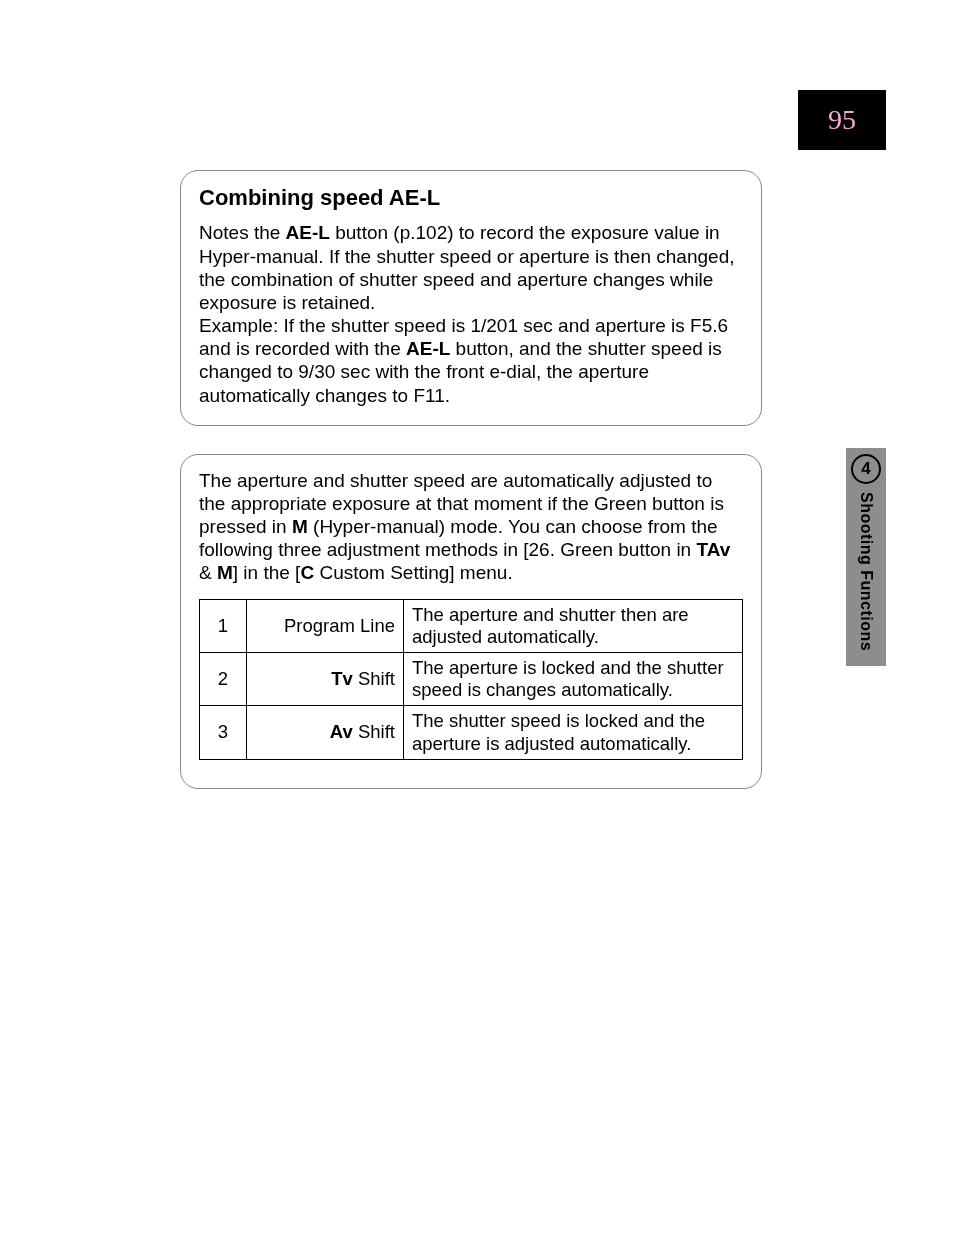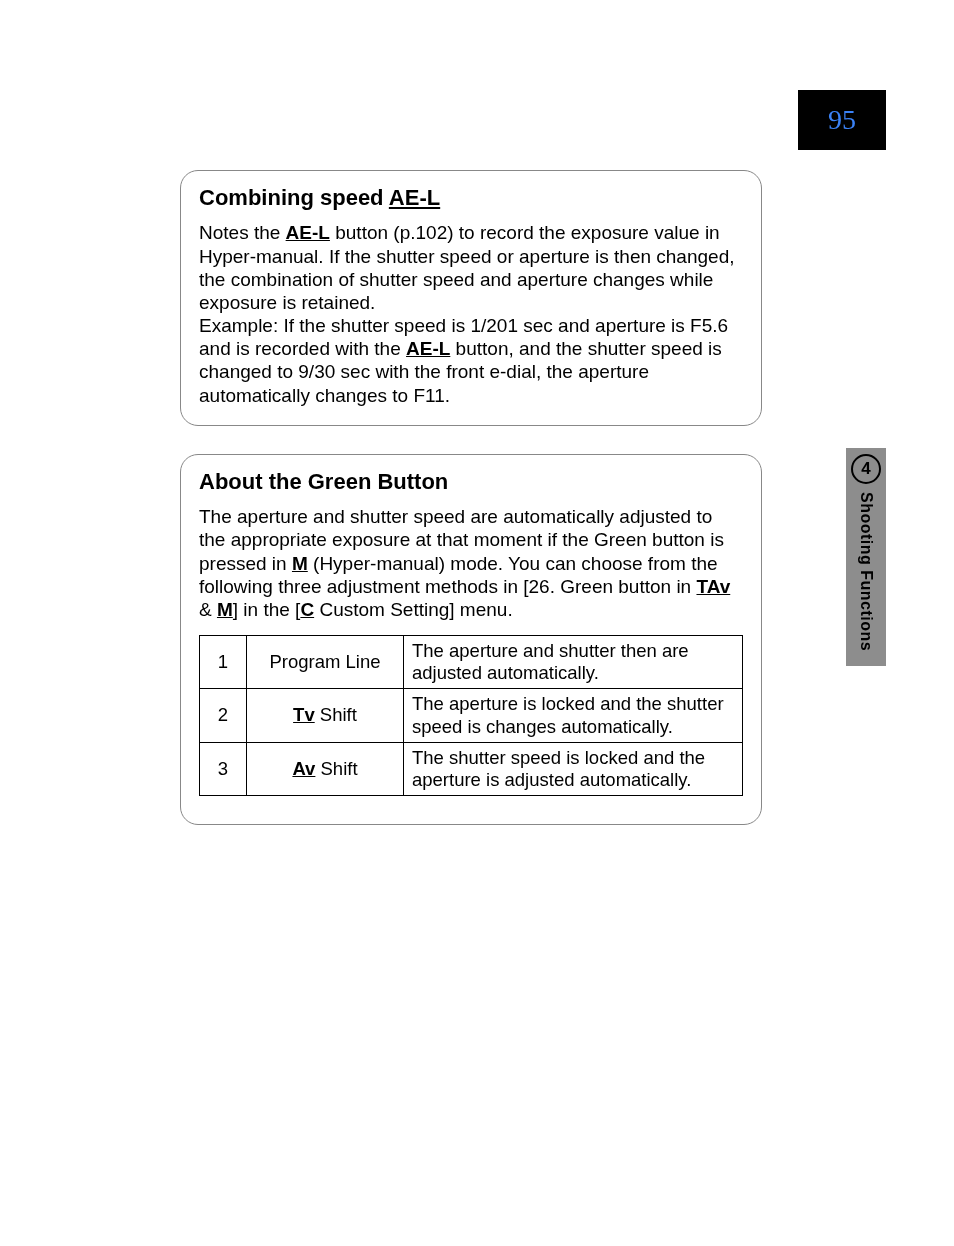--- a/index.html
+++ b/index.html
@@ -14,21 +14,21 @@
     line-height: 1.2;
     position: relative;
   }
   .page-number-block {
     position: absolute;
     top: 90px;
     right: 68px;
     width: 88px;
     height: 60px;
     background: #000;
-    color: #3b82f6;
+    color: #f9a8d4;
     font-size: 28px;
     font-family: "Times New Roman", Times, serif;
     display: flex;
     align-items: center;
     justify-content: center;
   }
   .side-tab {
     position: absolute;
     top: 448px;
     right: 68px;
@@ -76,40 +76,40 @@
   }
   .info-box h3 {
     margin: 0 0 10px 0;
     font-size: 22px;
     font-weight: bold;
   }
   .info-box .body {
     font-size: 19px;
     line-height: 1.22;
   }
-  .b { font-weight: bold; text-decoration: underline; }
+  .b { font-weight: bold; }
   .c-font { font-family: "Arial Black", Arial, sans-serif; font-weight: 900; }
   table.adj {
     border-collapse: collapse;
     width: 100%;
     margin: 14px 0 10px 0;
     font-size: 18.5px;
   }
   table.adj td {
     border: 1px solid #000;
     padding: 4px 8px;
     vertical-align: middle;
   }
   table.adj td.num {
     width: 30px;
     text-align: center;
   }
   table.adj td.name {
     width: 140px;
-    text-align: center;
+    text-align: right;
   }
   .pointer-icon {
     display: inline-block;
     font-size: 17px;
     margin-right: 2px;
   }
 </style>
 </head>
 <body>
 
@@ -127,21 +127,20 @@
       <span>Combining speed </span><span class="b">AE-L</span>
     </h3>
     <div class="body">
       <span>Notes the </span><span class="b">AE-L</span><span> button (p.102) to record the exposure value in Hyper-manual. If the shutter speed or aperture is then changed, the combination of shutter speed and aperture changes while exposure is retained.</span>
       <br>
       <span>Example: If the shutter speed is 1/201 sec and aperture is F5.6 and is recorded with the </span><span class="b">AE-L</span><span> button, and the shutter speed is changed to 9/30 sec with the front e-dial, the aperture automatically changes to F11.</span>
     </div>
   </div>
 
   <div class="info-box">
-    <h3>About the Green Button</h3>
     <div class="body">
       <span>The aperture and shutter speed are automatically adjusted to the appropriate exposure at that moment if the Green button is pressed in </span><span class="b c-font">M</span><span> (Hyper-manual) mode. You can choose from the following three adjustment methods in [26. Green button in </span><span class="b c-font">TAv</span><span> &amp; </span><span class="b c-font">M</span><span>] in the [</span><span class="b c-font">C</span><span> Custom Setting] menu.</span>
     </div>
 
     <table class="adj">
       <tbody>
           <tr>
         <td class="num">1</td>
         <td class="name"><span class="b"></span><span>Program Line</span></td>
         <td>The aperture and shutter then are adjusted automatically.</td>

